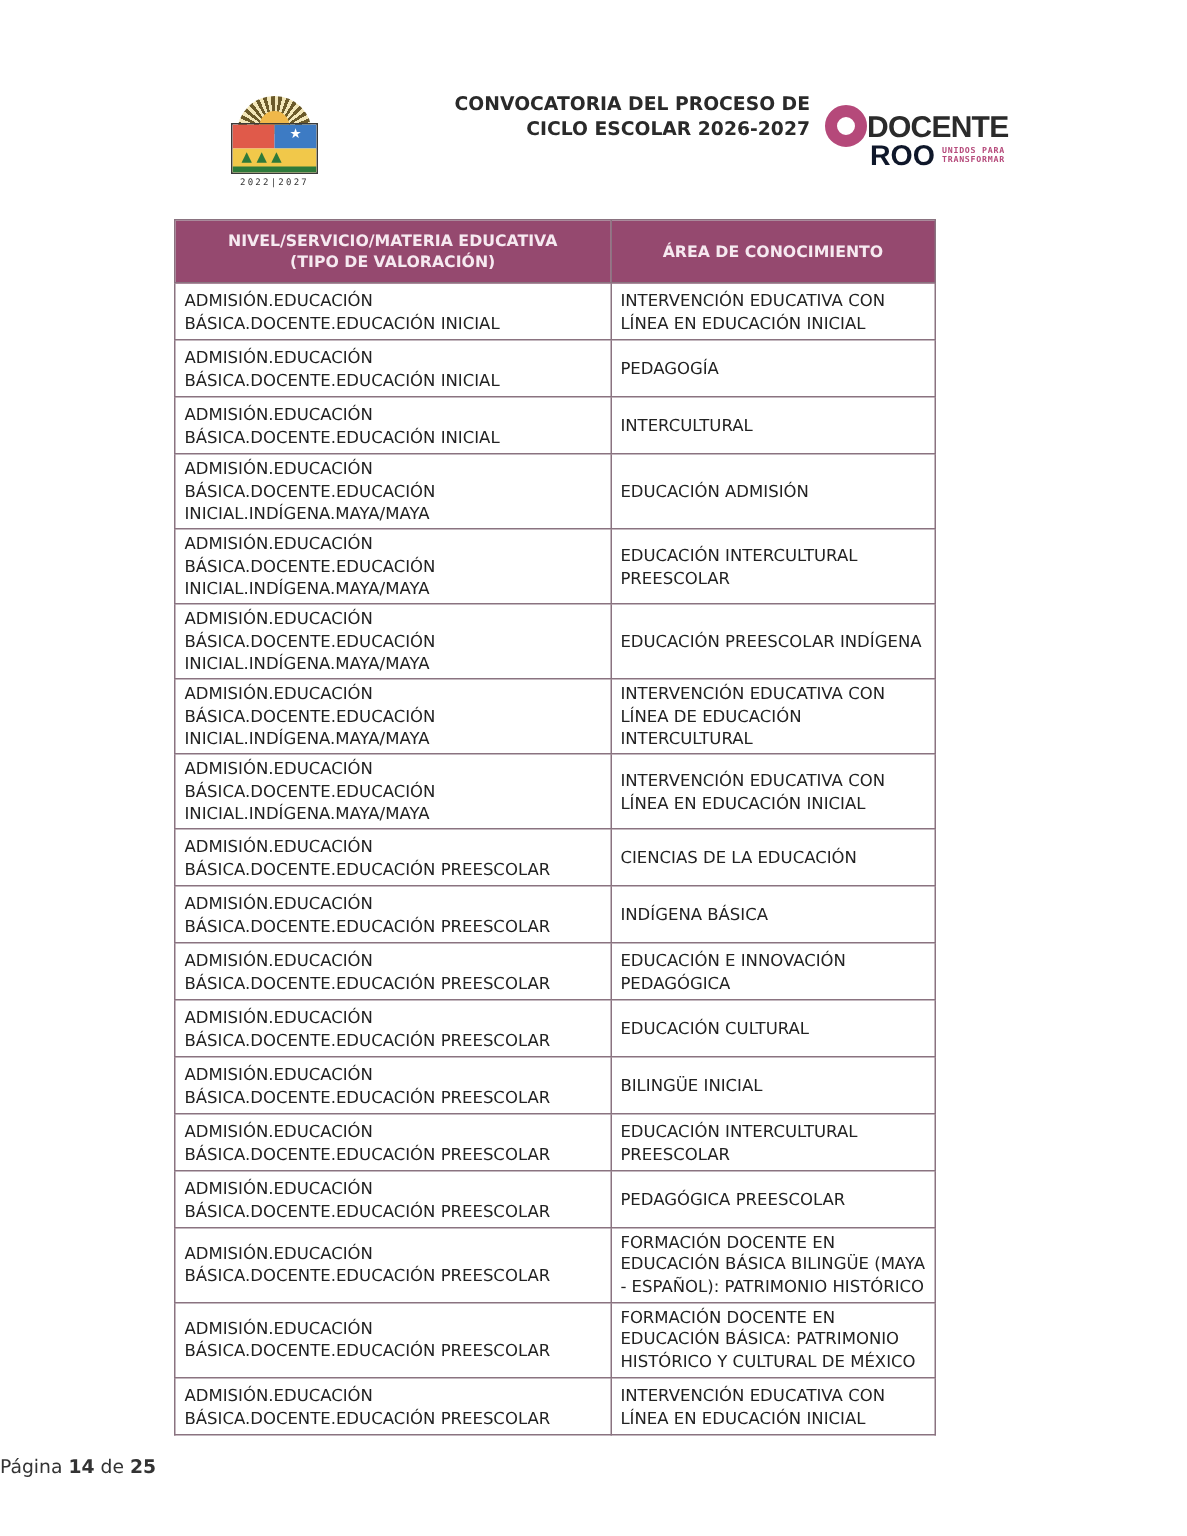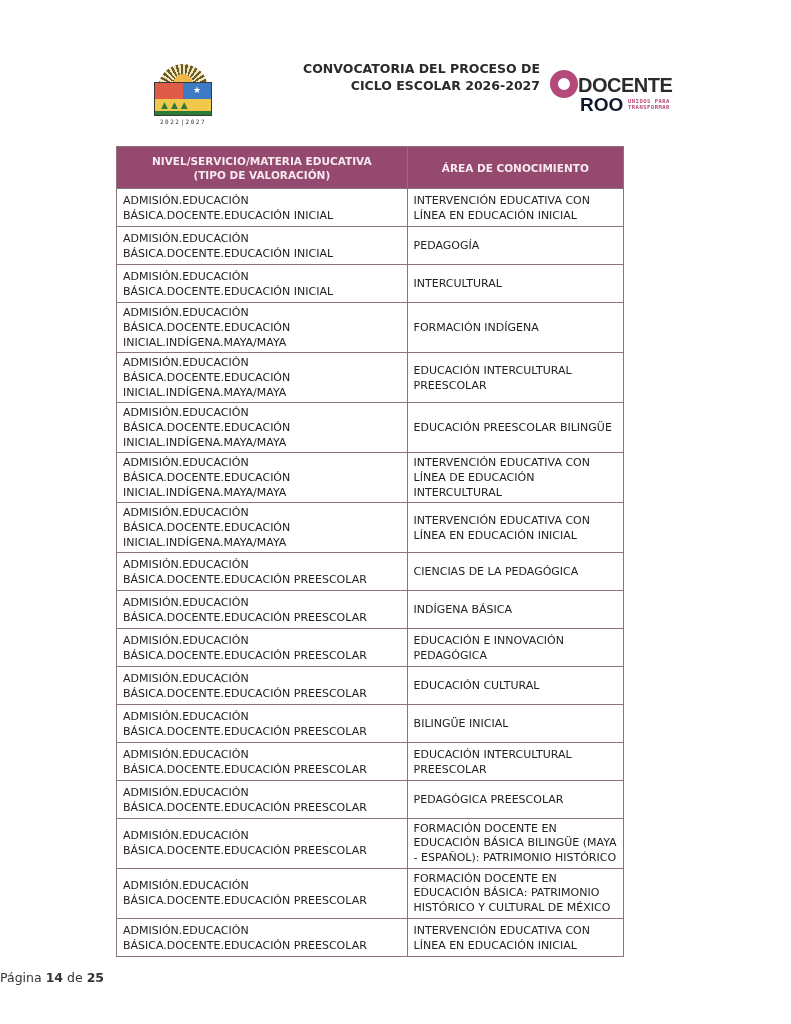--- a/index.html
+++ b/index.html
@@ -219,41 +219,41 @@
     <tr class="r">
       <td class="c1">ADMISIÓN.EDUCACIÓN BÁSICA.DOCENTE.EDUCACIÓN INICIAL</td>
       <td class="c2">PEDAGOGÍA</td>
     </tr>
     <tr class="r">
       <td class="c1">ADMISIÓN.EDUCACIÓN BÁSICA.DOCENTE.EDUCACIÓN INICIAL</td>
       <td class="c2">INTERCULTURAL</td>
     </tr>
     <tr class="r">
       <td class="c1">ADMISIÓN.EDUCACIÓN BÁSICA.DOCENTE.EDUCACIÓN INICIAL.INDÍGENA.MAYA/MAYA</td>
-      <td class="c2">FORMACIÓN INDÍGENA</td>
+      <td class="c2">EDUCACIÓN ADMISIÓN</td>
     </tr>
     <tr class="r">
       <td class="c1">ADMISIÓN.EDUCACIÓN BÁSICA.DOCENTE.EDUCACIÓN INICIAL.INDÍGENA.MAYA/MAYA</td>
       <td class="c2">EDUCACIÓN INTERCULTURAL PREESCOLAR</td>
     </tr>
     <tr class="r">
       <td class="c1">ADMISIÓN.EDUCACIÓN BÁSICA.DOCENTE.EDUCACIÓN INICIAL.INDÍGENA.MAYA/MAYA</td>
-      <td class="c2">EDUCACIÓN PREESCOLAR BILINGÜE</td>
+      <td class="c2">EDUCACIÓN PREESCOLAR INDÍGENA</td>
     </tr>
     <tr class="r">
       <td class="c1">ADMISIÓN.EDUCACIÓN BÁSICA.DOCENTE.EDUCACIÓN INICIAL.INDÍGENA.MAYA/MAYA</td>
       <td class="c2">INTERVENCIÓN EDUCATIVA CON LÍNEA DE EDUCACIÓN INTERCULTURAL</td>
     </tr>
     <tr class="r">
       <td class="c1">ADMISIÓN.EDUCACIÓN BÁSICA.DOCENTE.EDUCACIÓN INICIAL.INDÍGENA.MAYA/MAYA</td>
       <td class="c2">INTERVENCIÓN EDUCATIVA CON LÍNEA EN EDUCACIÓN INICIAL</td>
     </tr>
     <tr class="r">
       <td class="c1">ADMISIÓN.EDUCACIÓN BÁSICA.DOCENTE.EDUCACIÓN PREESCOLAR</td>
-      <td class="c2">CIENCIAS DE LA PEDAGÓGICA</td>
+      <td class="c2">CIENCIAS DE LA EDUCACIÓN</td>
     </tr>
     <tr class="r">
       <td class="c1">ADMISIÓN.EDUCACIÓN BÁSICA.DOCENTE.EDUCACIÓN PREESCOLAR</td>
       <td class="c2">INDÍGENA BÁSICA</td>
     </tr>
     <tr class="r">
       <td class="c1">ADMISIÓN.EDUCACIÓN BÁSICA.DOCENTE.EDUCACIÓN PREESCOLAR</td>
       <td class="c2">EDUCACIÓN E INNOVACIÓN PEDAGÓGICA</td>
     </tr>
     <tr class="r">

